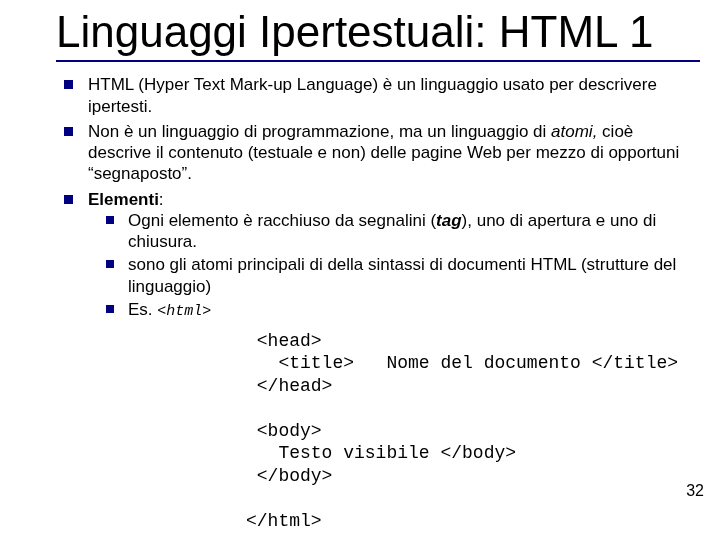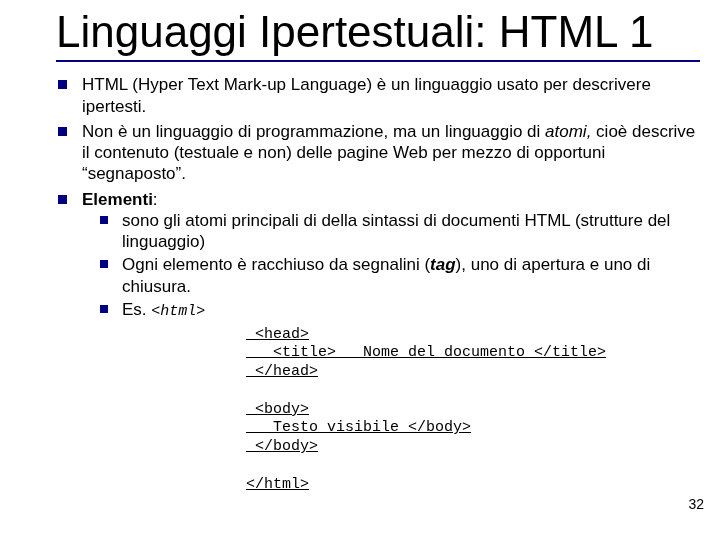--- a/index.html
+++ b/index.html
@@ -22,21 +22,21 @@
     font-size: 44px;
     line-height: 1.1;
     border-bottom: 2px solid #000080;
     padding-bottom: 4px;
     margin-bottom: 12px;
     font-weight: normal;
   }
   ul.top {
     list-style: none;
     padding: 0;
-    margin: 2px;
+    margin: 8px;
     font-size: 17px;
     line-height: 1.25;
   }
   ul.top > li {
     position: relative;
     padding-left: 24px;
     margin-bottom: 4px;
   }
   ul.top > li::before {
     content: "";
@@ -66,32 +66,31 @@
     height: 8px;
     background: #000080;
   }
   .mono {
     font-family: "Courier New", Courier, monospace;
     font-size: 15px;
     font-style: italic;
   }
   .codeblock {
     font-family: "Courier New", Courier, monospace;
-    font-size: 15px;
+    font-size: 18px;
     white-space: pre;
     line-height: 1.25;
     margin-left: 190px;
     margin-top: 2px;
-    text-decoration: underline;
   }
   .pagenum {
     position: absolute;
     right: 16px;
-    bottom: 28px;
-    font-size: 14px;
+    bottom: 40px;
+    font-size: 16px;
   }
   i { font-style: italic; }
   b { font-weight: bold; }
 </style>
 </head>
 <body>
 
 <div class="slide">
 
   <div class="title">Linguaggi Ipertestuali: HTML 1</div>
@@ -100,24 +99,24 @@
     <li>
       <span>HTML (Hyper Text Mark-up Language) è un linguaggio usato per descrivere ipertesti.</span>
     </li>
     <li>
       <span>Non è un linguaggio di programmazione, ma un linguaggio di </span><i>atomi,</i><span> cioè descrive il contenuto (testuale e non) delle pagine Web per mezzo di opportuni “segnaposto”.</span>
     </li>
     <li>
       <b>Elementi</b><span>:</span>
       <ul class="sub">
         <li>
-          <span>sono gli atomi principali di della sintassi di documenti HTML (strutture del linguaggio)</span>
+          <span>Ogni elemento è racchiuso da segnalini (</span><b><i>tag</i></b><span>), uno di apertura e uno di chiusura.</span>
         </li>
         <li>
-          <span>Ogni elemento è racchiuso da segnalini (</span><b><i>tag</i></b><span>), uno di apertura e uno di chiusura.</span>
+          <span>sono gli atomi principali di della sintassi di documenti HTML (strutture del linguaggio)</span>
         </li>
         <li>
           <span>Es.  </span><span class="mono">&lt;html&gt;</span>
         </li>
       </ul>
     </li>
   </ul>
 
   <div class="codeblock"> &lt;head&gt;
    &lt;title&gt;   Nome del documento &lt;/title&gt;

